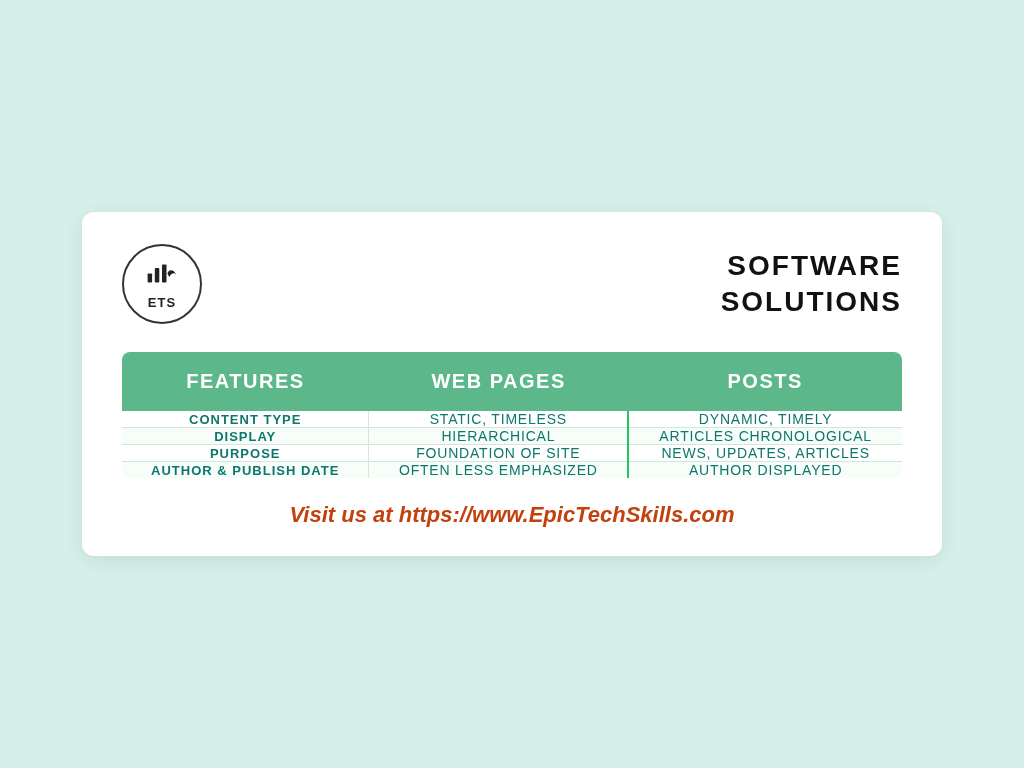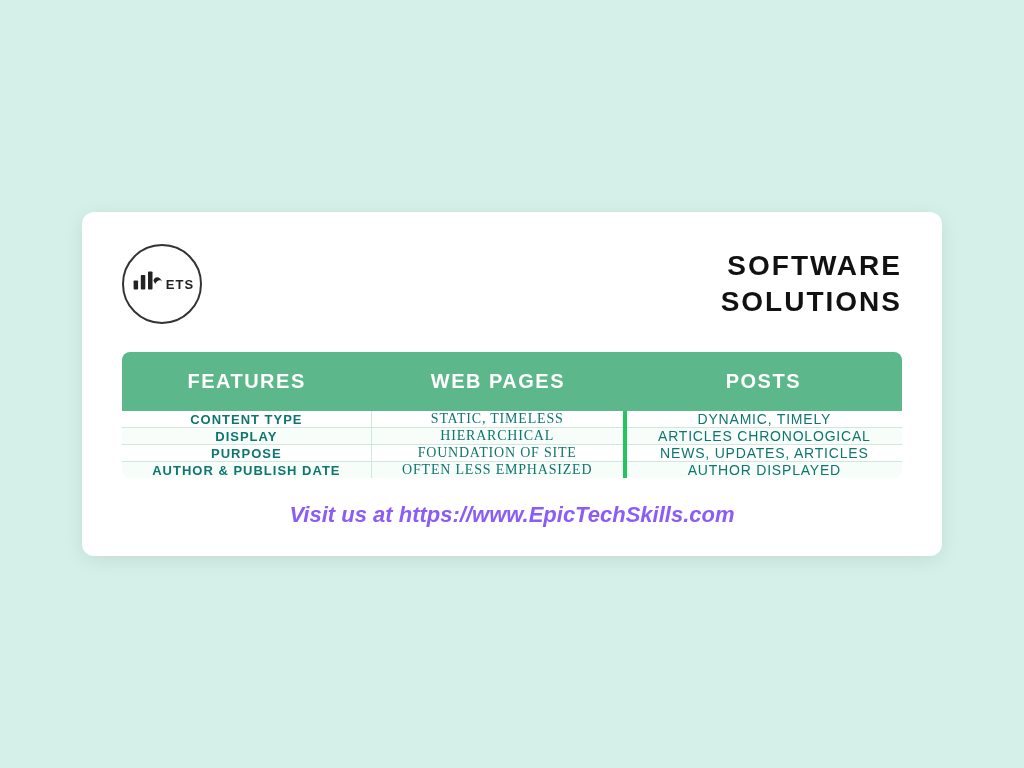--- a/index.html
+++ b/index.html
@@ -36,21 +36,21 @@
       align-items: center;
       gap: 16px;
     }
 
     .logo-circle {
       width: 80px;
       height: 80px;
       border-radius: 50%;
       border: 2px solid #333;
       display: flex;
-      flex-direction: row;
+      flex-direction: column;
       align-items: center;
       justify-content: center;
       background: #fff;
     }
 
     .logo-circle svg {
       width: 36px;
       height: 36px;
     }
 
@@ -122,40 +122,39 @@
 
     .comparison-table tbody td:first-child {
       font-weight: 800;
       font-size: 13px;
       letter-spacing: 1px;
       text-transform: uppercase;
       border-right: 1px solid #d0e8dc;
     }
 
     .comparison-table tbody td:nth-child(2) {
-      border-right: 4px solid #22c55e;
-      font-family: Liberation Serif, serif;
+      border-right: 2px solid #22c55e;
     }
 
     .comparison-table tbody tr:nth-child(odd) {
       background-color: #fff;
     }
 
     .comparison-table tbody tr:nth-child(even) {
       background-color: #f7fdf9;
     }
 
     
     .footer {
       text-align: center;
       margin-top: 24px;
       font-size: 22px;
       font-style: italic;
       font-weight: 900;
-      color: #8b5cf6;
+      color: #c2410c;
     }
   </style>
 </head>
 <body>
 
 <div class="card">
 
   <div class="header">
     <div class="logo-area">
       <div class="logo-circle">

